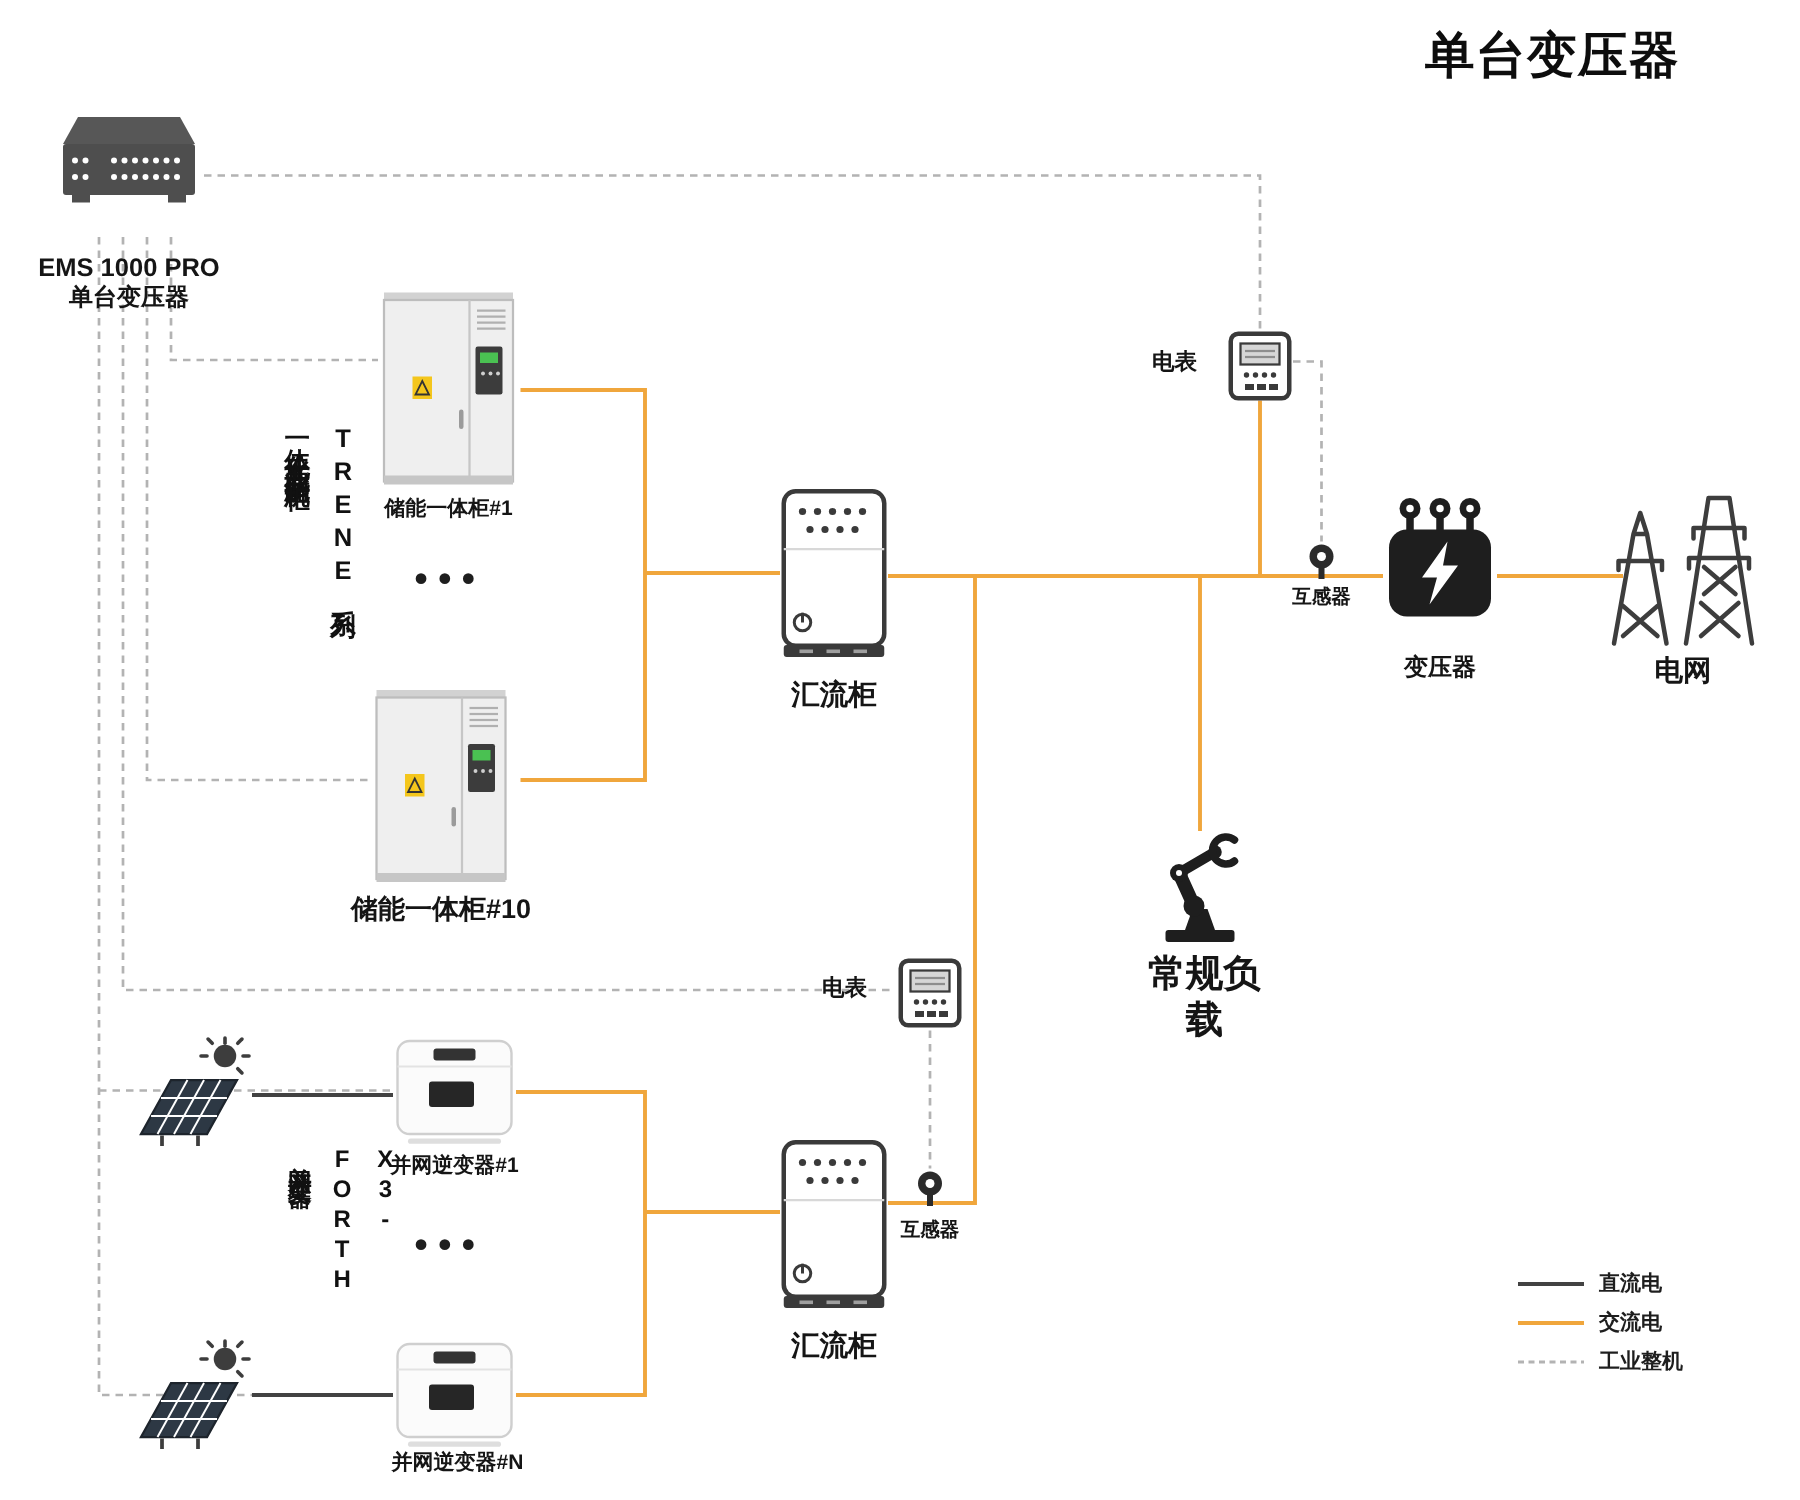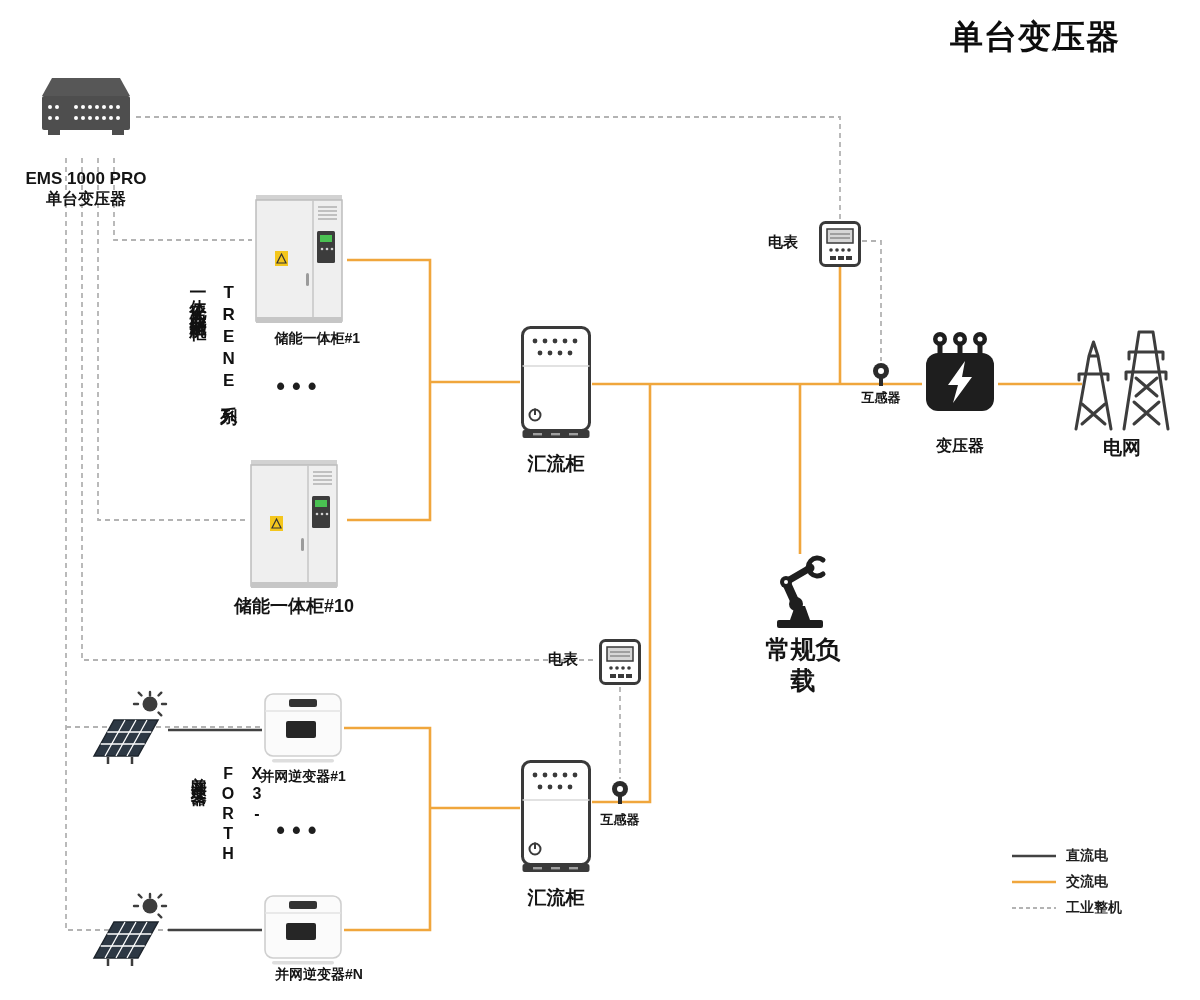--- a/index.html
+++ b/index.html
@@ -113,21 +113,21 @@
     <rect x="64" y="38" width="18" height="32" rx="1.5" fill="#3c3c3c"></rect>
     <rect x="67" y="42" width="12" height="7" fill="#4ac152"></rect>
     <circle cx="69" cy="56" r="1.3" fill="#cfcfcf"></circle>
       <circle cx="74" cy="56" r="1.3" fill="#cfcfcf"></circle>
       <circle cx="79" cy="56" r="1.3" fill="#cfcfcf"></circle>
     <rect x="22" y="58" width="13" height="15" fill="#f4c61c"></rect>
     <path d="M28.5,61 L33,70 L24,70 Z" fill="none" stroke="#333" stroke-width="1.2"></path>
     <rect x="53" y="80" width="3" height="13" rx="1.5" fill="#9b9b9b"></rect>
     <rect x="3" y="124" width="86" height="6" fill="#c6c6c6"></rect>
   </svg>
-  <div class="lbl c" style="left:238px; top:330px; width:122px; font-size:14px;text-align:right;">储能一体柜#1</div>
+  <div class="lbl c" style="left:238px; top:330px; width:122px; font-size:14px;">储能一体柜#1</div>
 
   <div class="ellipsis" style="left:263px; top:372px; width:74px;">•••</div>
 
   <svg class="abs" style="left:248px; top:458px;" width="92" height="134" viewBox="0 0 92 134">
     <rect x="3" y="2" width="86" height="7" fill="#d2d2d2"></rect>
     <rect x="3" y="7" width="86" height="121" fill="#efefef" stroke="#bdbdbd" stroke-width="1.5"></rect>
     <line x1="60" y1="7" x2="60" y2="128" stroke="#c6c6c6" stroke-width="1.5"></line>
     <g stroke="#b0b0b0" stroke-width="1.5">
       <line x1="65" y1="14" x2="84" y2="14"></line>
         <line x1="65" y1="18" x2="84" y2="18"></line>
@@ -355,21 +355,21 @@
       </g>
   </svg>
 
   <svg class="abs" style="left:262px; top:892px;" width="82" height="76" viewBox="0 0 82 76">
     <rect x="3" y="4" width="76" height="62" rx="8" fill="#fbfbfb" stroke="#cfcfcf" stroke-width="1.6"></rect>
     <line x1="3" y1="21" x2="79" y2="21" stroke="#e3e3e3" stroke-width="1.4"></line>
     <rect x="27" y="9" width="28" height="8" rx="2" fill="#333333"></rect>
     <rect x="24" y="31" width="30" height="17" rx="2" fill="#262626"></rect>
     <rect x="10" y="69" width="62" height="3.5" rx="1.75" fill="#dedede"></rect>
   </svg>
-  <div class="lbl c" style="left:256px; top:966px; width:126px; font-size:14px;">并网逆变器#N</div>
+  <div class="lbl c" style="left:242px; top:966px; width:126px; font-size:14px;">并网逆变器#N</div>
 
   <div class="legend" style="left:1012px; top:845px;">
     <div class="legend-row">
       <svg width="44" height="6" viewBox="0 0 44 6">
         <line x1="0" y1="3" x2="44" y2="3" stroke-width="2.6" stroke="#424242"></line>
       </svg>
       <span class="legend-label">直流电</span>
     </div>
     <div class="legend-row">
       <svg width="44" height="6" viewBox="0 0 44 6">

